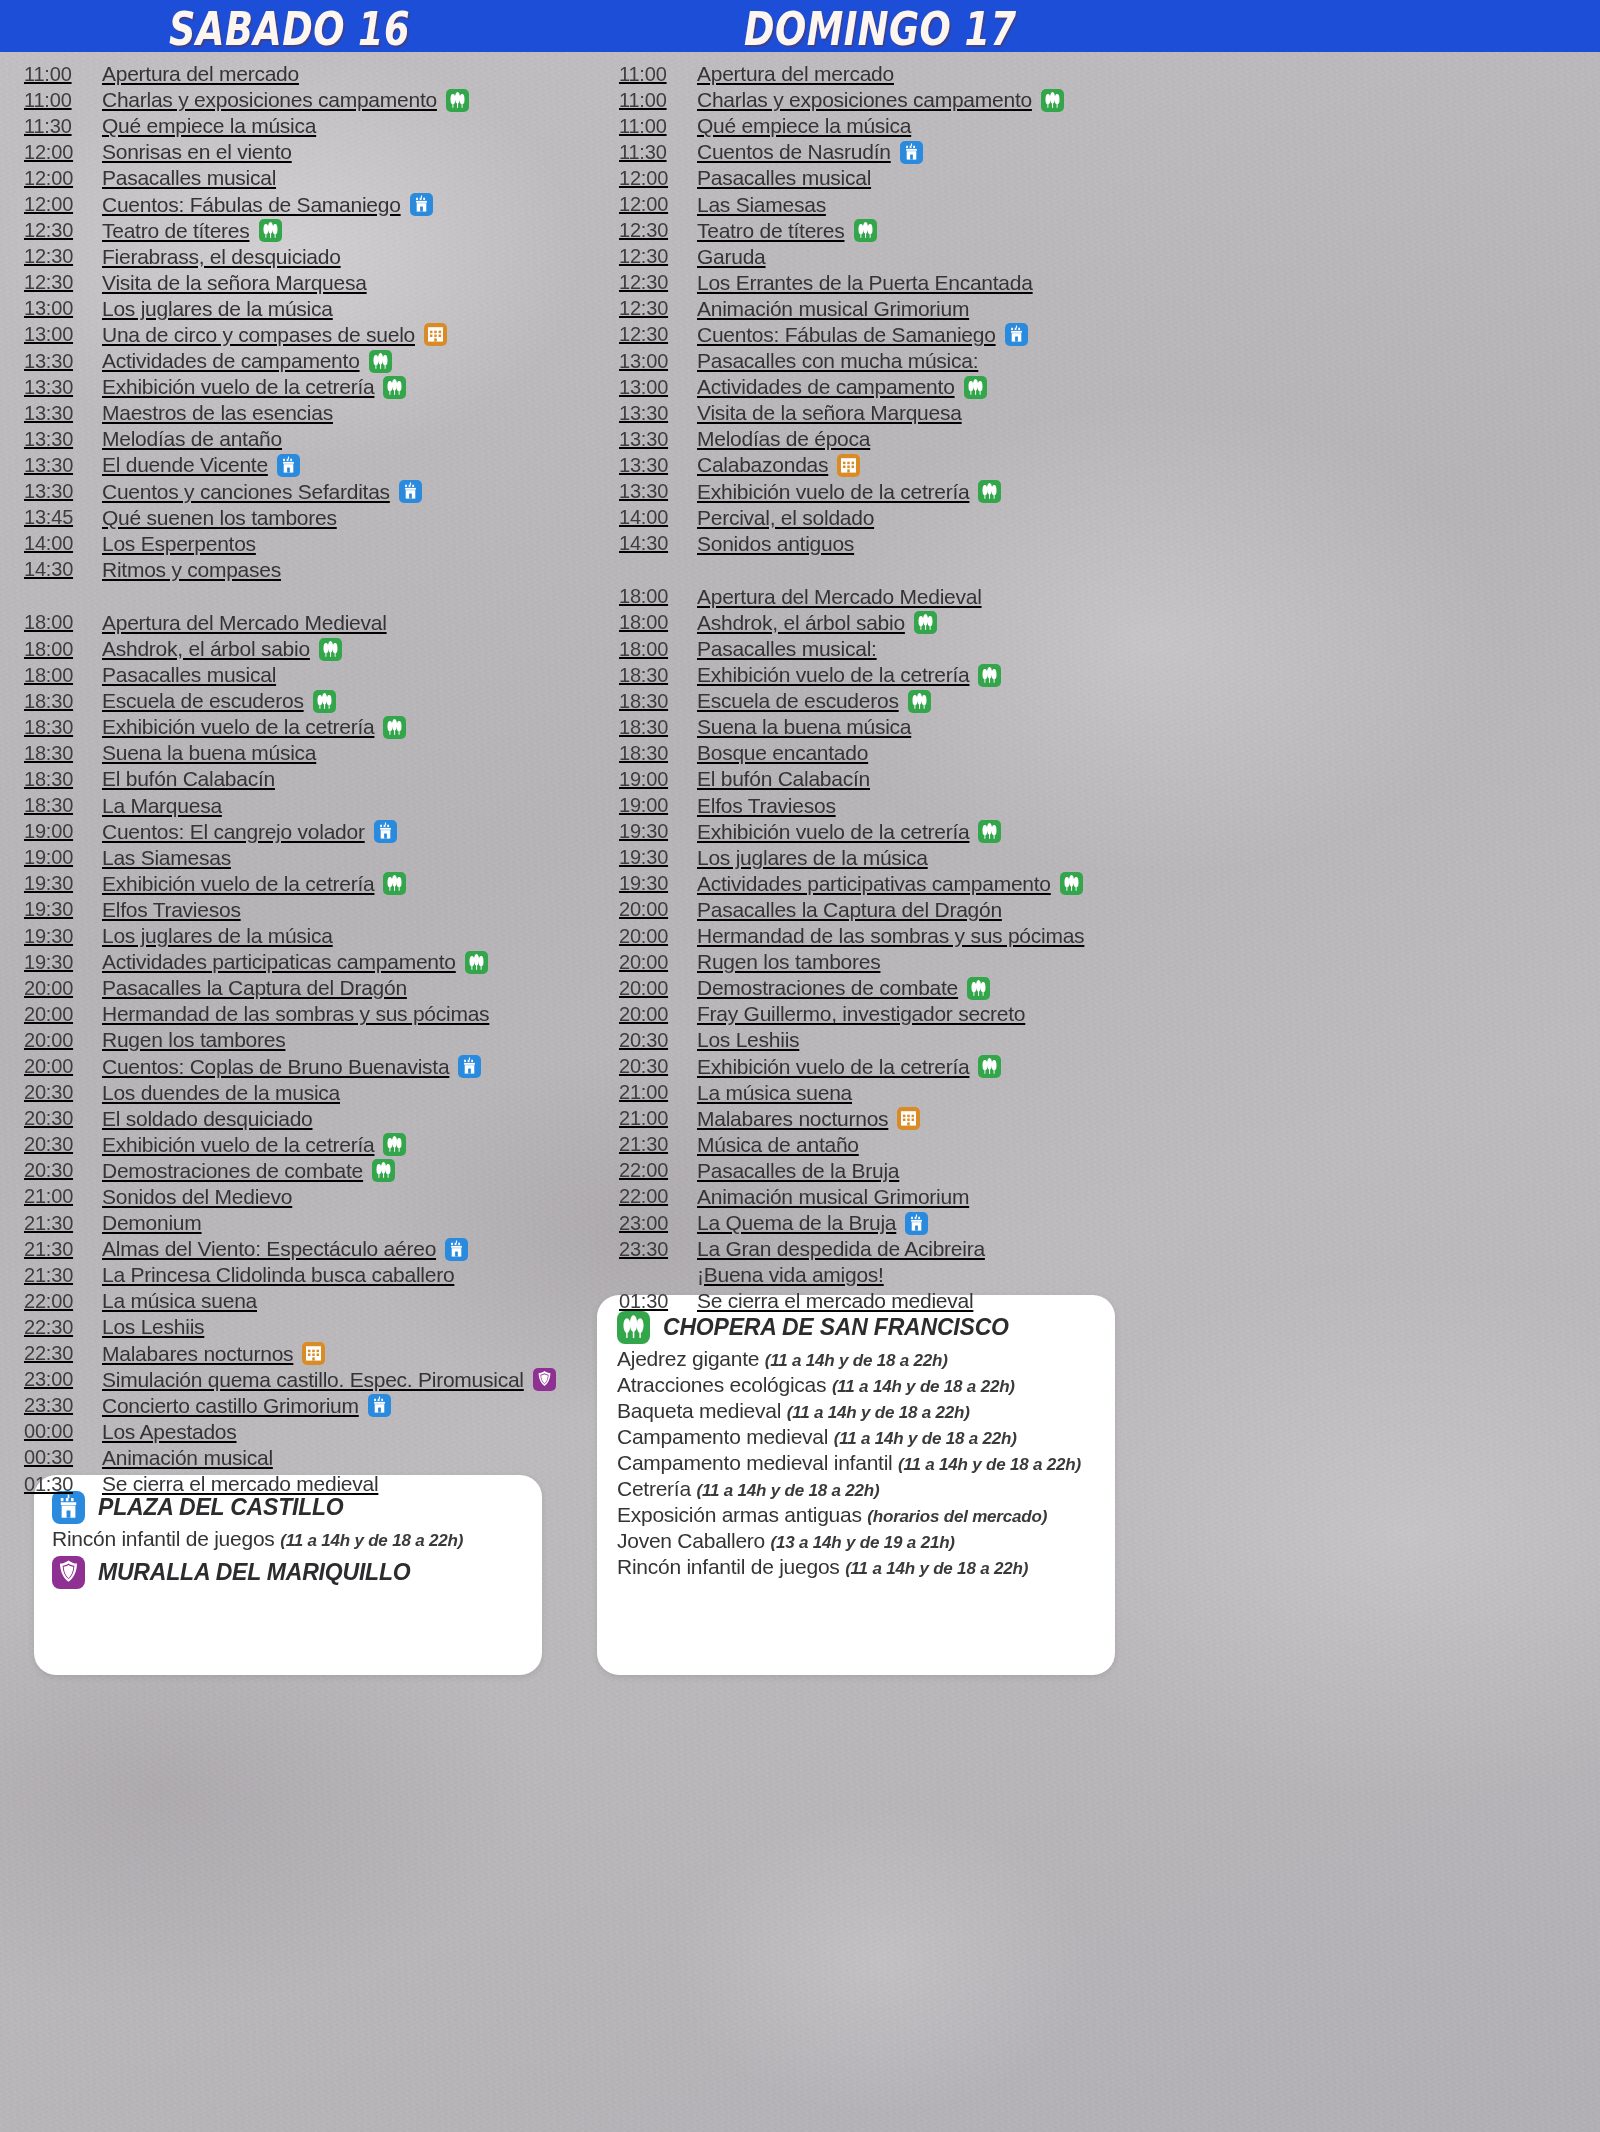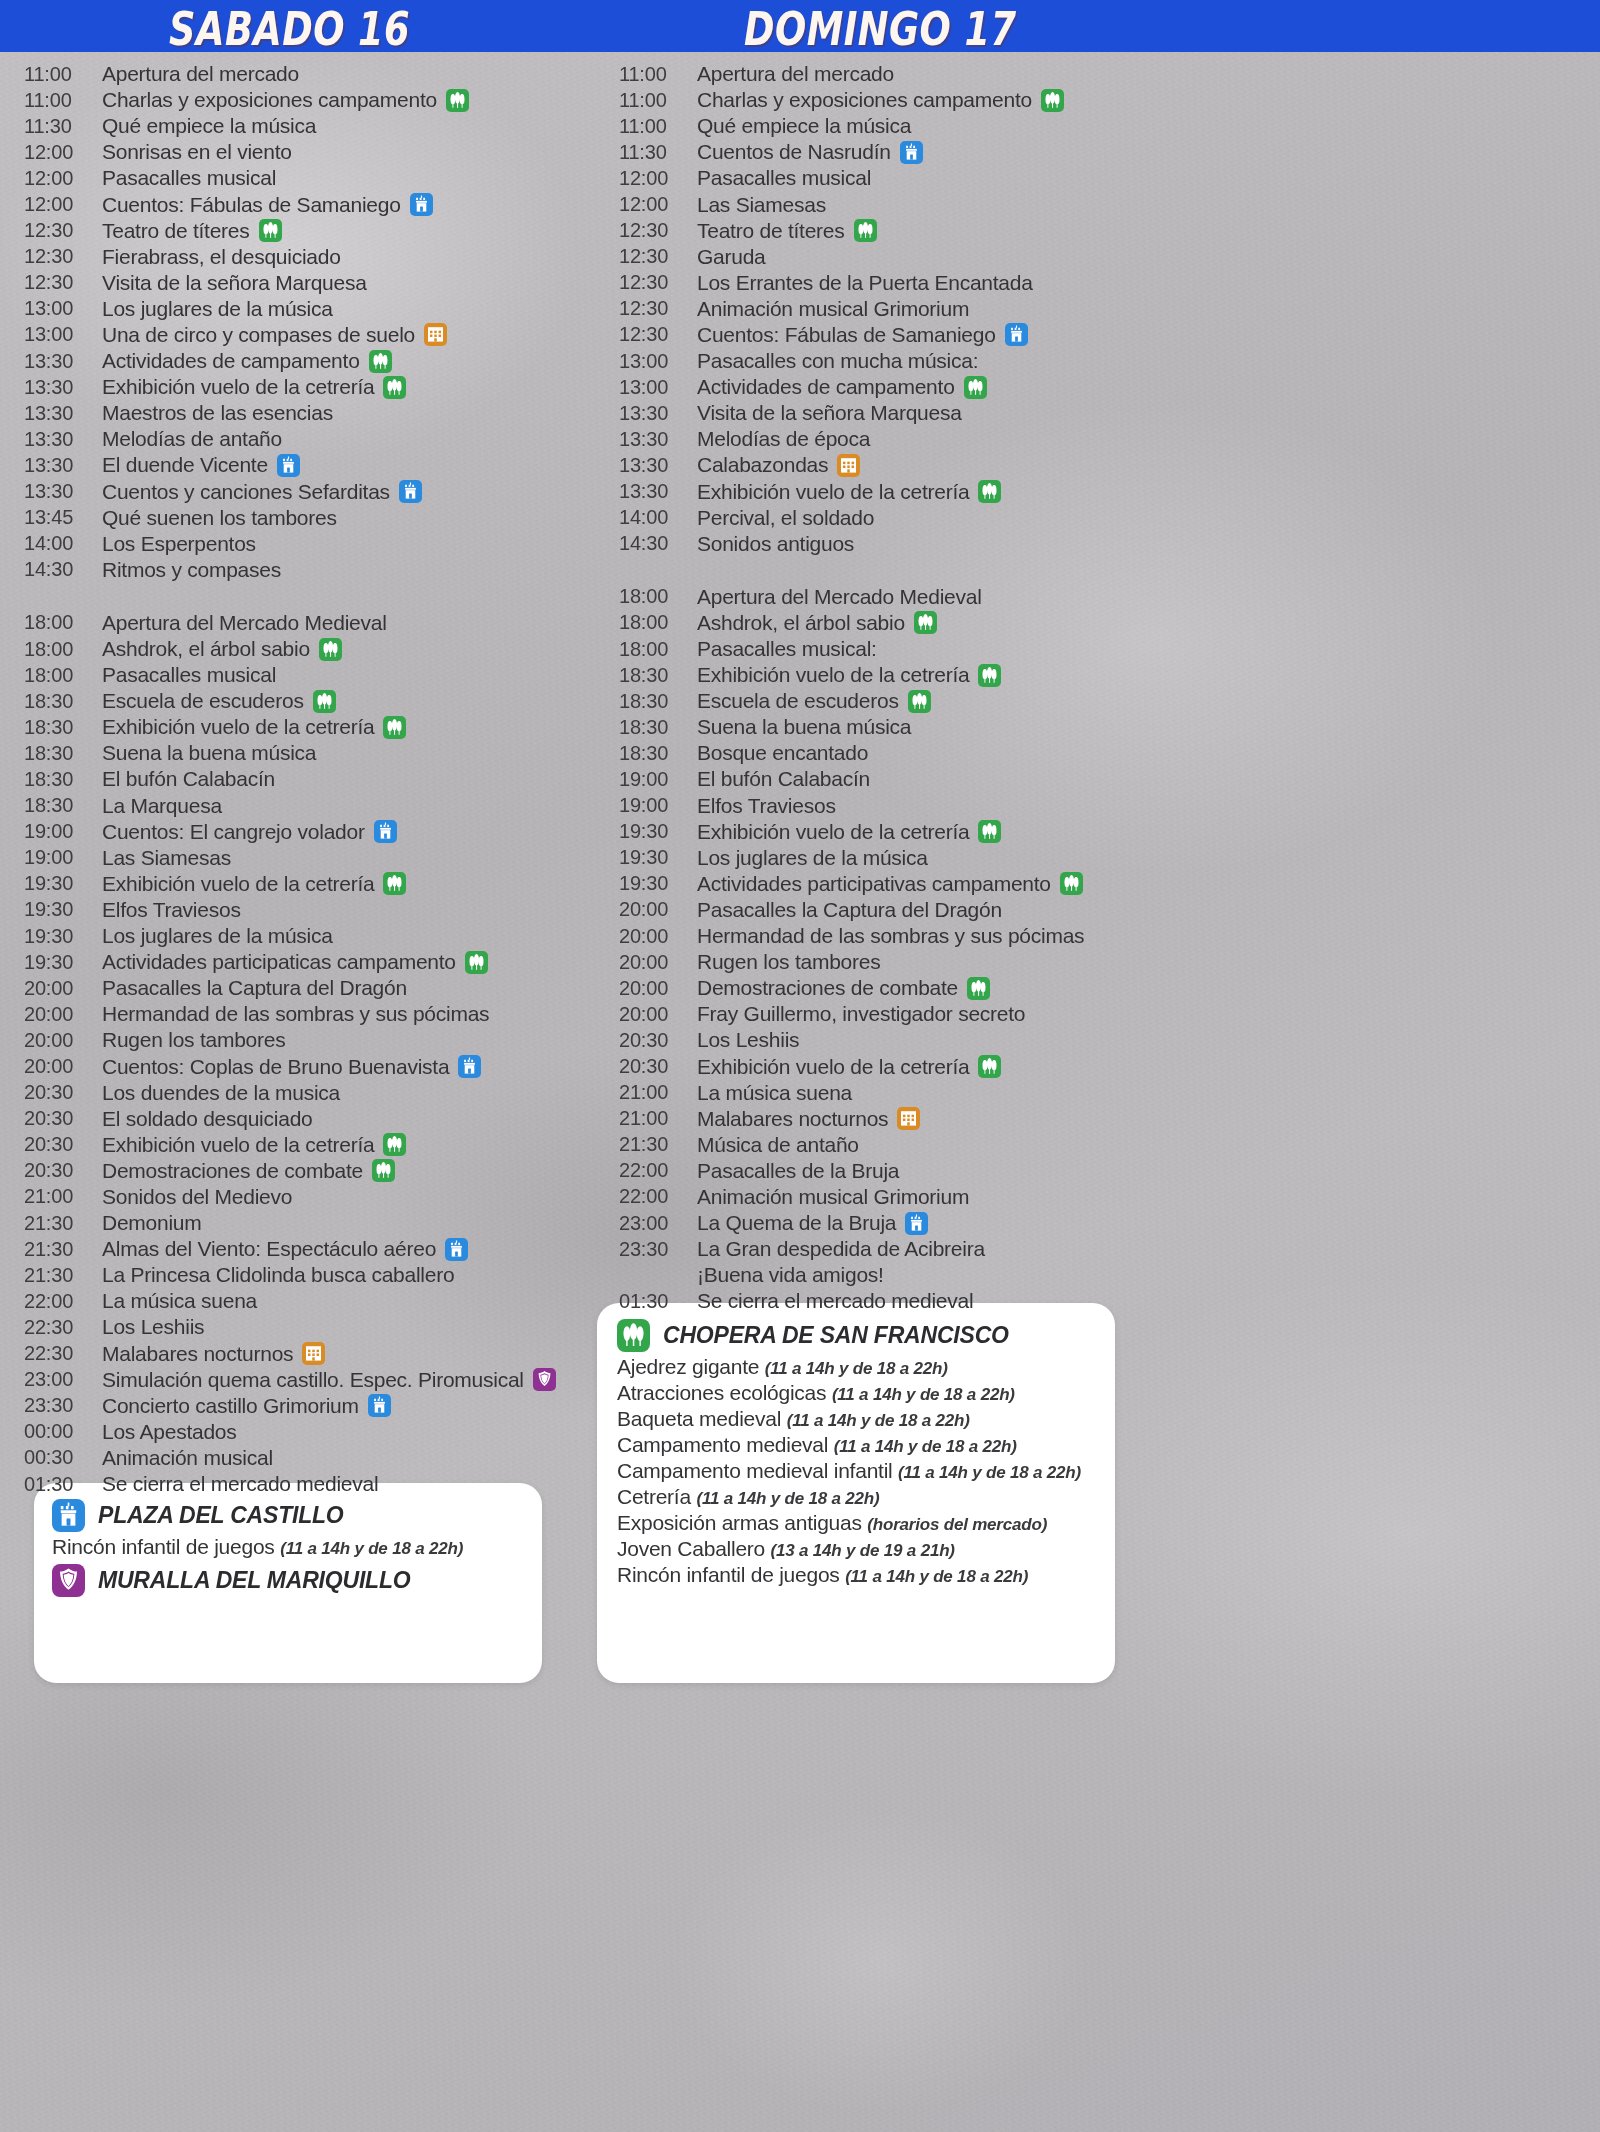--- a/index.html
+++ b/index.html
@@ -74,21 +74,21 @@
     margin-bottom: 0px;
   }
 
   
   .content {
     position: absolute;
     top: 52px; left: 0;
     width: 1600px;
     z-index: 2;
   }
-  .columns { display: flex; }
+  .columns { display: flex; text-decoration: underline; }
   .col { position: relative; }
   .col-sat { width: 585px; padding-left: 24px; }
   .col-sun { width: 560px; padding-left: 10px; }
 
   .rows { margin-top: 9px; }
 
   .row {
     display: flex;
     align-items: center;
     height: 26.1px;
@@ -128,21 +128,20 @@
   .vicon.lg { width: 33px; height: 33px; border-radius: 8px; margin-left: 0; }
   .vicon.lg svg { width: 33px; height: 33px; }
 
   
   .card {
     background: #ffffff;
     border-radius: 22px;
     position: absolute;
     box-shadow: 0 2px 6px rgba(0,0,0,.10);
     overflow: hidden;
-    margin-top: 8px;
   }
   .card-sat {
     left: 34px;
     top: 1475px;
     width: 508px;
     height: 200px;
     padding: 16px 24px 0 18px;
     box-sizing: border-box;
   }
   .card-sun {

